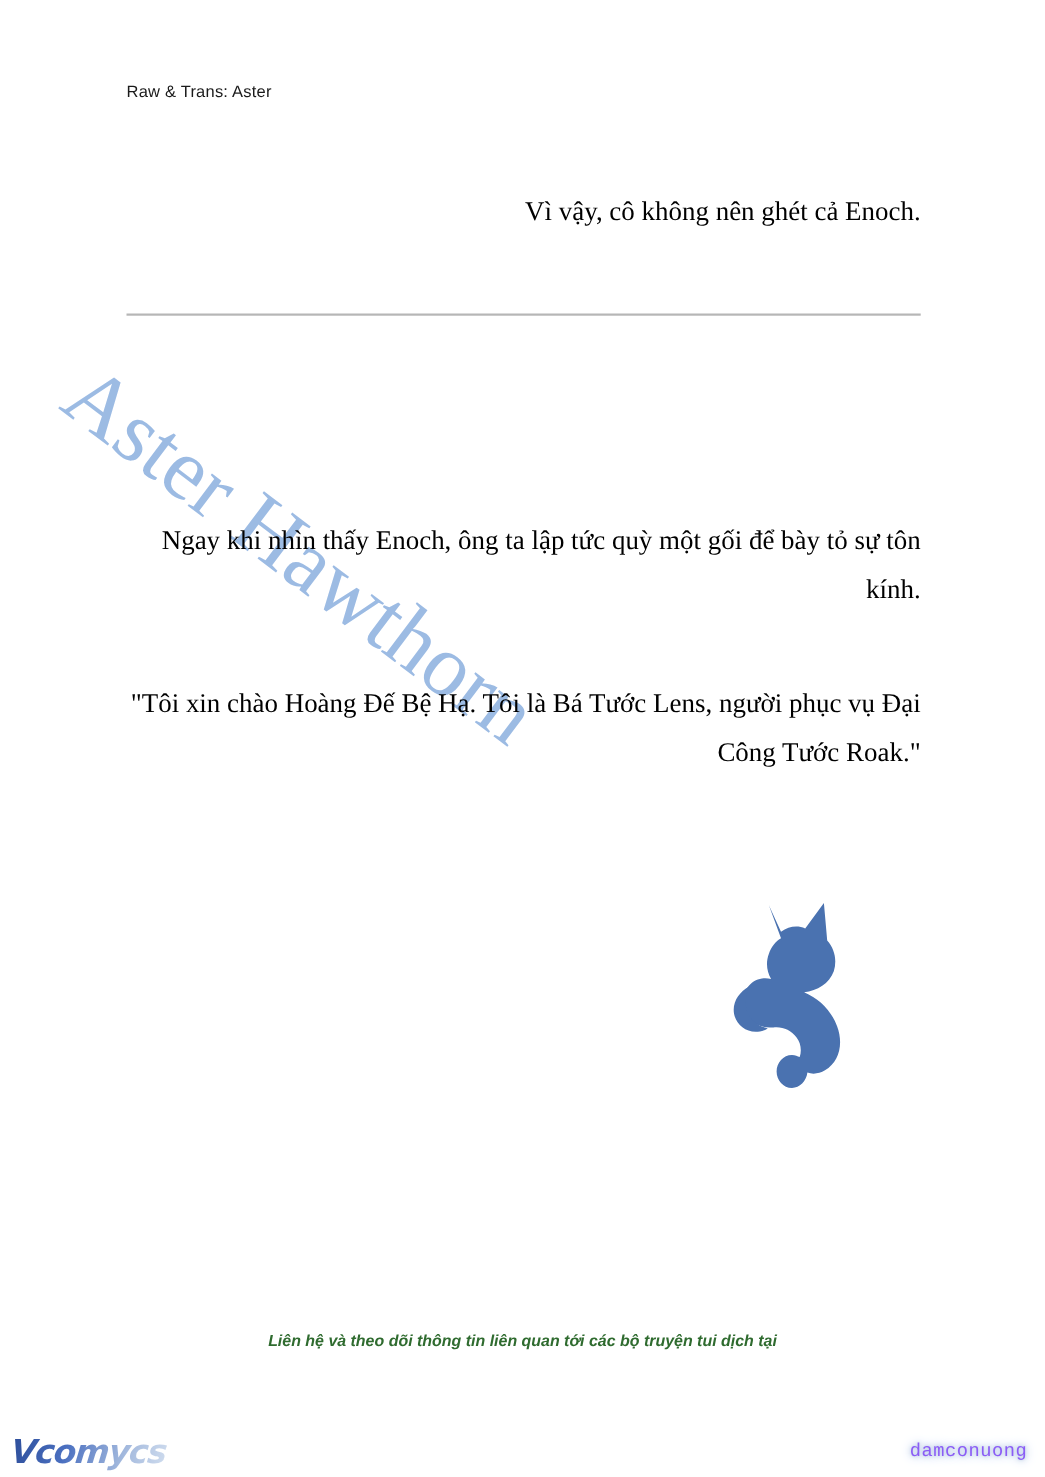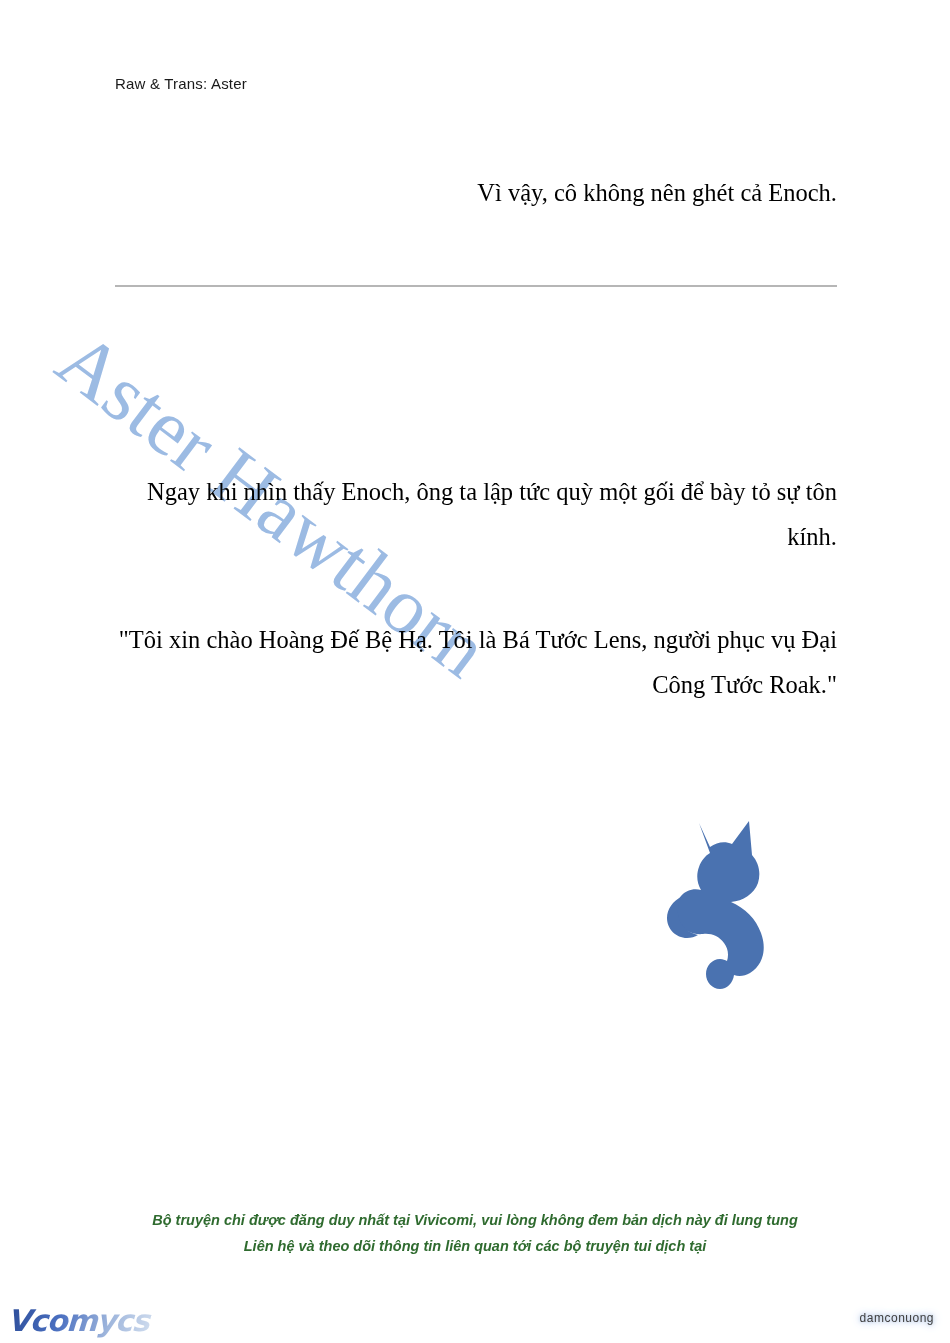--- a/index.html
+++ b/index.html
@@ -105,24 +105,24 @@
     background: linear-gradient(100deg, #2d4e9a 0%, #4a6fc0 35%, #9fb6dc 70%, #cfdcee 100%);
     -webkit-background-clip: text;
     background-clip: text;
     color: transparent;
     transform: skewX(-6deg);
   }
   .brand-mark {
     position: absolute;
     right: 16px;
     top: 11px;
-    font-family: Liberation Sans, sans-serif;
-    font-size: 12px;
+    font-family: Liberation Mono, monospace;
+    font-size: 17px;
     letter-spacing: 0.5px;
-    color: #404040;
+    color: #8b5cf6;
     text-shadow:
       0 0 2px #c6d4ea,
       0 0 5px #c0d0e8,
       0 0 9px #b8cae4,
       0 0 14px #c8d8ee;
   }
 
   
   .wm-text {
     position: absolute;
@@ -211,21 +211,20 @@
 
     <p class="para">Ngay khi nhìn thấy Enoch, ông ta lập tức quỳ một gối để bày tỏ sự tôn kính.</p>
 
     <div class="gap-e"></div>
 
     <p class="para">"Tôi xin chào Hoàng Đế Bệ Hạ. Tôi là Bá Tước Lens, người phục vụ Đại Công Tước Roak."</p>
 
   </div>
 
   <div class="footer-note">
-    <div class="footer-line">Bộ truyện chỉ được đăng duy nhất tại Vivicomi, vui lòng không đem bản dịch này đi lung tung</div>
     <div class="footer-line">Liên hệ và theo dõi thông tin liên quan tới các bộ truyện tui dịch tại</div>
   </div>
 
   <div class="bottom-bar">
     <div class="brand-logo">Vcomycs</div>
     <div class="brand-mark">damconuong</div>
   </div>
 
 </div>
 

